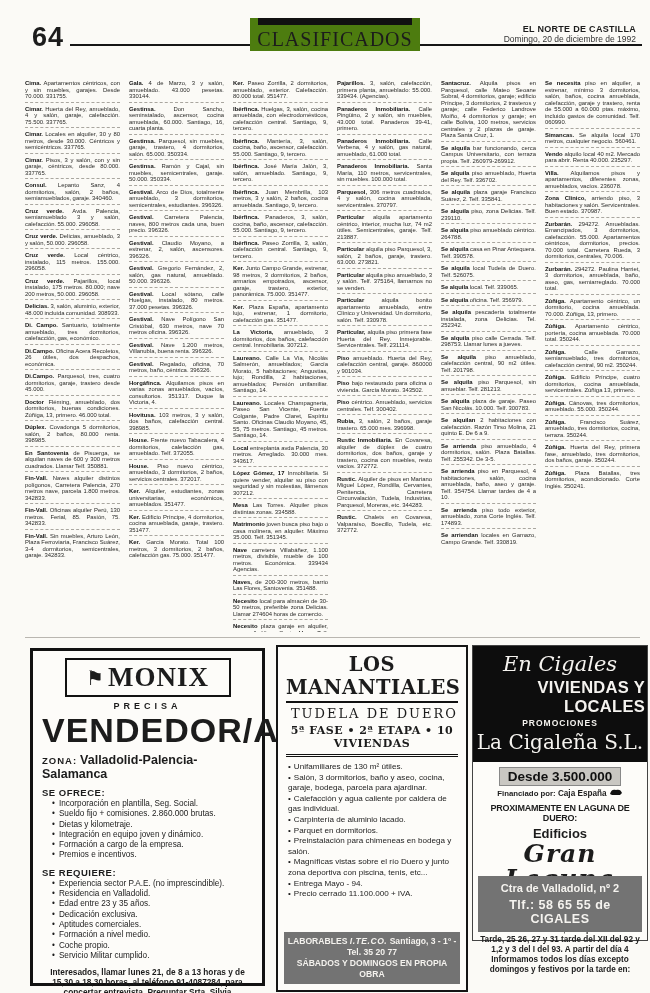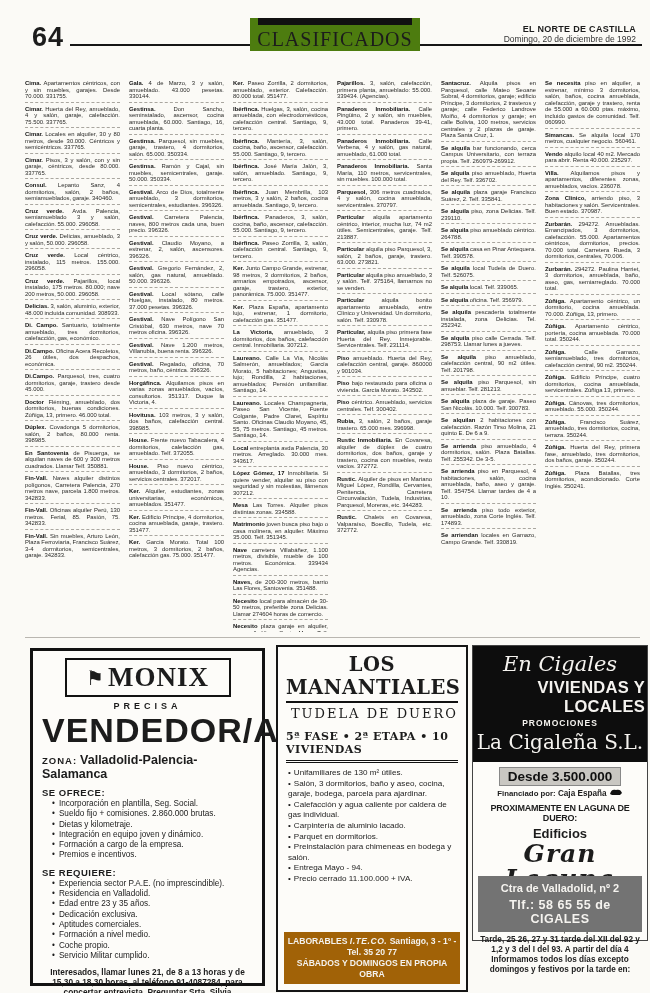--- a/index.html
+++ b/index.html
@@ -45,26 +45,26 @@
   ul.monix-list{margin:0 0 0 10px;padding:0;list-style:none;}
   ul.monix-list li{font-size:8.2px;line-height:10.3px;}
   ul.monix-list li::before{content:"•";margin-right:4px;}
   .monix-footer{margin-top:6px;font-size:8.3px;font-weight:bold;text-align:center;line-height:10px;}
 
   
   #manantiales{top:645px;left:276px;width:192px;height:347px;border:2px solid #151515;padding:6px 8px;}
   .man-title{font-family:"DejaVu Serif",serif;font-weight:bold;text-align:center;font-size:19.5px;
              letter-spacing:.5px;border-bottom:2px solid #111;padding-bottom:2px;}
   .man-sub{font-family:"DejaVu Serif",serif;text-align:right;font-size:13px;letter-spacing:2px;margin-top:3px;}
-  .man-phase{font-family:"DejaVu Serif",serif;font-weight:bold;font-size:11px;
-             letter-spacing:.5px;margin-top:9px;border-bottom:3px double #111;padding-bottom:4px;}
+  .man-phase{font-family:"DejaVu Serif",serif;font-weight:bold;text-align:center;font-size:11px;
+             letter-spacing:.5px;margin-top:3px;border-bottom:3px double #111;padding-bottom:4px;}
   ul.man-list{margin:5px 0 0 2px;padding:0;list-style:none;}
   ul.man-list li{font-size:8.1px;line-height:10.6px;}
   ul.man-list li::before{content:"•";margin-right:3px;}
-  .man-footer{position:absolute;left:6px;right:6px;bottom:6px;background:#a16207;color:#f4f2ee;
+  .man-footer{position:absolute;left:6px;right:6px;bottom:6px;background:#737373;color:#f4f2ee;
               text-align:center;padding:4px 2px;font-size:8.6px;font-weight:bold;line-height:11px;}
   .man-footer .brand{font-style:italic;letter-spacing:.5px;}
 
   
   #cigales{top:645px;left:472px;width:176px;height:296px;border:1px solid #444;padding:0;}
   .cig-head{background:#0d0d0d;color:#f5f3ef;text-align:center;padding:6px 2px 8px 2px;}
   .cig-l1{font-family:"DejaVu Serif",serif;font-style:italic;font-size:21px;}
   .cig-l2{font-size:16.5px;font-weight:bold;letter-spacing:.3px;margin-top:2px;text-align:right;}
   .cig-l3{font-size:8.5px;font-weight:bold;letter-spacing:1px;margin-top:2px;}
   .cig-l4{font-family:"DejaVu Serif",serif;font-size:20px;margin-top:2px;}
@@ -264,20 +264,21 @@
     <div class="man-title">LOS MANANTIALES</div>
     <div class="man-sub">TUDELA DE DUERO</div>
     <div class="man-phase">5ª FASE • 2ª ETAPA • 10 VIVIENDAS</div>
     <ul class="man-list">
         <li>Unifamiliares de 130 m² útiles.</li>
         <li>Salón, 3 dormitorios, baño y aseo, cocina, garaje, bodega, parcela para ajardinar.</li>
         <li>Calefacción y agua caliente por caldera de gas individual.</li>
         <li>Carpintería de aluminio lacado.</li>
         <li>Parquet en dormitorios.</li>
         <li>Preinstalación para chimeneas en bodega y salón.</li>
+        <li>Magníficas vistas sobre el río Duero y junto zona deportiva con piscina, tenis, etc...</li>
         <li>Entrega Mayo - 94.</li>
         <li>Precio cerrado 11.100.000 + IVA.</li>
       </ul>
     <div class="man-footer">
       <div>
         <span>LABORABLES</span>
         <span class="brand">I.TE.CO.</span>
         <span>Santiago, 3 - 1º - Tel. 35 20 77</span>
       </div>
       <div>SÁBADOS Y DOMINGOS EN PROPIA OBRA</div>

